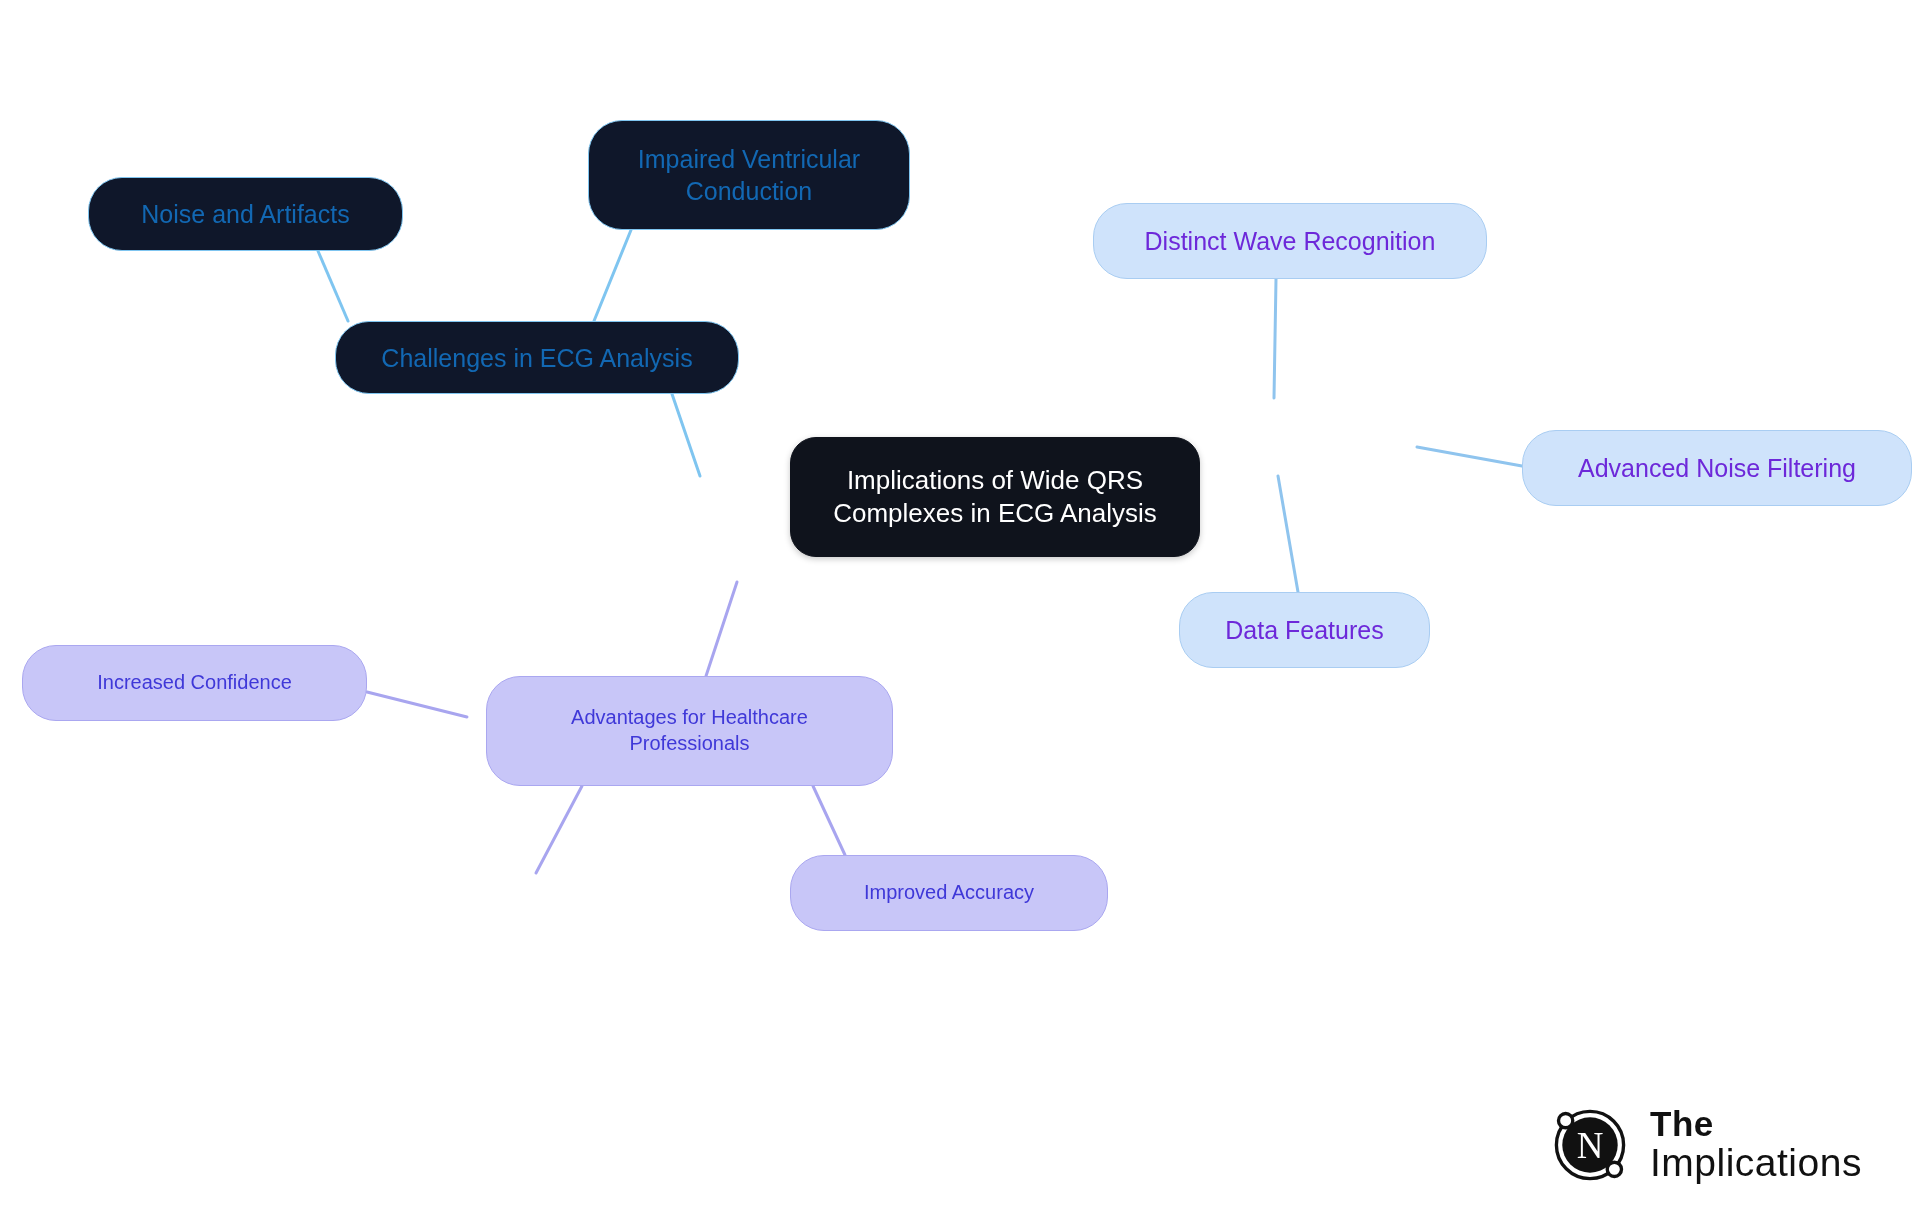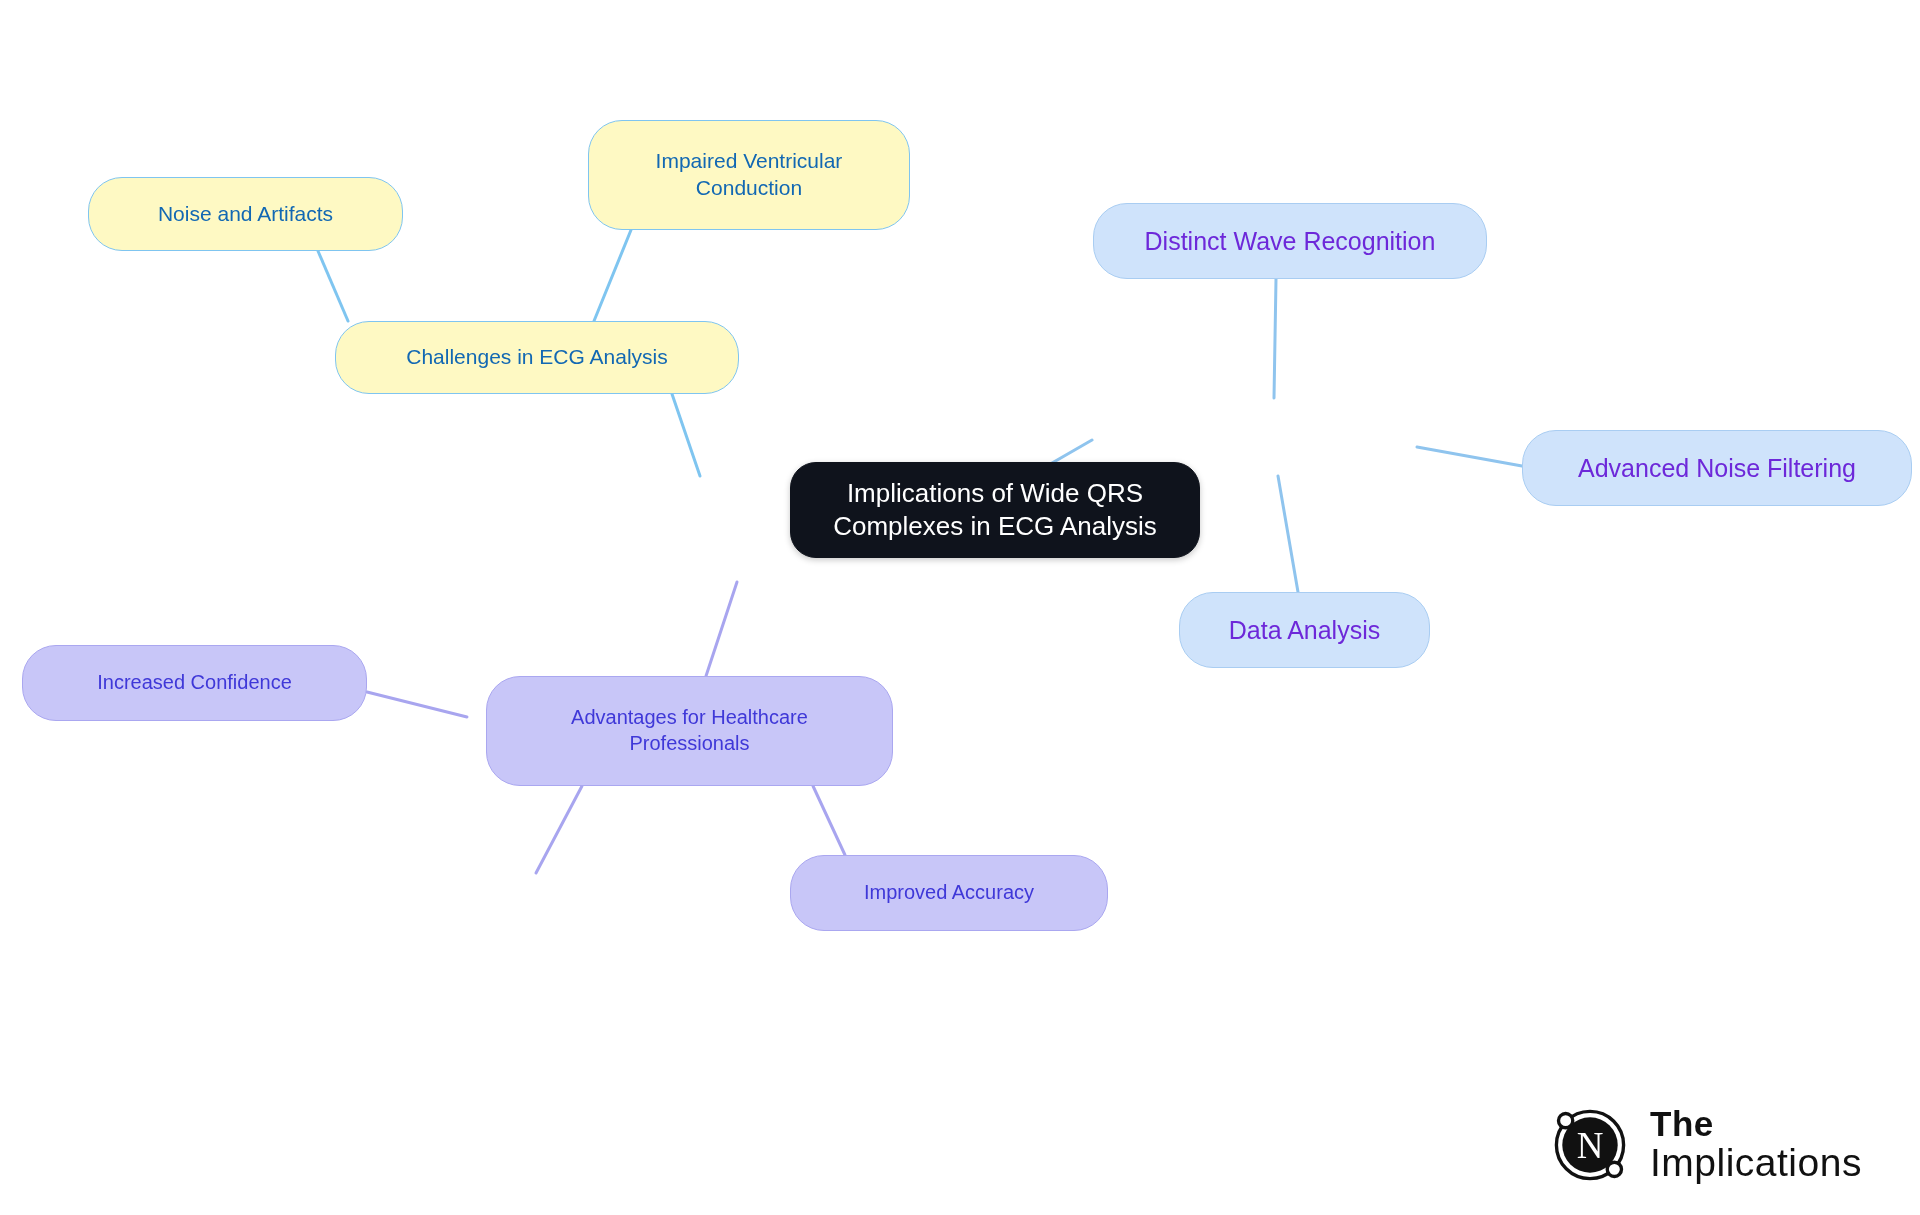--- a/index.html
+++ b/index.html
@@ -44,24 +44,24 @@
   }
   .node.root {
     background: #0f131c;
     border-color: #0f131c;
     color: #ffffff;
     border-radius: 26px;
     font-size: 26px;
     box-shadow: 0 2px 6px rgba(0,0,0,0.22);
   }
   .node.blue-a {
-    background: #fef9c3;
+    background: #0f172a;
     border-color: #7fc5f0;
     color: #1268b3;
-    font-size: 21px;
+    font-size: 25px;
   }
   .node.blue-b {
     background: #cfe3fb;
     border-color: #a9cdf2;
     color: #6d28d9;
     font-size: 25px;
   }
   .node.purple {
     background: #c8c6f8;
     border-color: #aaa7f0;
@@ -109,31 +109,31 @@
       <line x1="1000" y1="493" x2="1092" y2="440" stroke="#8fc4ee" stroke-width="3" stroke-linecap="round"></line>
       <line x1="1274" y1="398" x2="1276" y2="279" stroke="#8fc4ee" stroke-width="3" stroke-linecap="round"></line>
       <line x1="1417" y1="447" x2="1522" y2="466" stroke="#8fc4ee" stroke-width="3" stroke-linecap="round"></line>
       <line x1="1278" y1="476" x2="1298" y2="592" stroke="#8fc4ee" stroke-width="3" stroke-linecap="round"></line>
       <line x1="737" y1="582" x2="706" y2="676" stroke="#a8a5ef" stroke-width="3" stroke-linecap="round"></line>
       <line x1="467" y1="717" x2="367" y2="692" stroke="#a8a5ef" stroke-width="3" stroke-linecap="round"></line>
       <line x1="582" y1="786" x2="536" y2="873" stroke="#a8a5ef" stroke-width="3" stroke-linecap="round"></line>
       <line x1="813" y1="786" x2="845" y2="855" stroke="#a8a5ef" stroke-width="3" stroke-linecap="round"></line>
     </svg>
 
-  <div class="node root" style="left: 790px; top: 462px; width: 410px; height: 96px;">Implications of Wide QRS
+  <div class="node root" style="left: 790px; top: 437px; width: 410px; height: 120px;">Implications of Wide QRS
 Complexes in ECG Analysis</div>
 
   <div class="node blue-a" style="left: 335px; top: 321px; width: 404px; height: 73px;">Challenges in ECG Analysis</div>
   <div class="node blue-a" style="left: 88px; top: 177px; width: 315px; height: 74px;">Noise and Artifacts</div>
   <div class="node blue-a" style="left: 588px; top: 120px; width: 322px; height: 110px;">Impaired Ventricular
 Conduction</div>
 
   <div class="node blue-b" style="left: 1093px; top: 203px; width: 394px; height: 76px;">Distinct Wave Recognition</div>
   <div class="node blue-b" style="left: 1522px; top: 430px; width: 390px; height: 76px;">Advanced Noise Filtering</div>
-  <div class="node blue-b" style="left: 1179px; top: 592px; width: 251px; height: 76px;">Data Analysis</div>
+  <div class="node blue-b" style="left: 1179px; top: 592px; width: 251px; height: 76px;">Data Features</div>
 
   <div class="node purple" style="left: 467px; top: 676px; width: 407px; height: 110px; margin-left: 19px;">Advantages for Healthcare
 Professionals</div>
   <div class="node purple" style="left: 22px; top: 645px; width: 345px; height: 76px;">Increased Confidence</div>
   <div class="node purple" style="left: 790px; top: 855px; width: 318px; height: 76px;">Improved Accuracy</div>
 
   <div id="logo" style="left: 1548px; top: 1103px;">
     <svg class="mark" viewBox="0 0 100 100" xmlns="http://www.w3.org/2000/svg">
       <circle cx="50" cy="50" r="33" fill="#111111"></circle>
       <circle cx="50" cy="50" r="40" fill="none" stroke="#111111" stroke-width="4"></circle>

